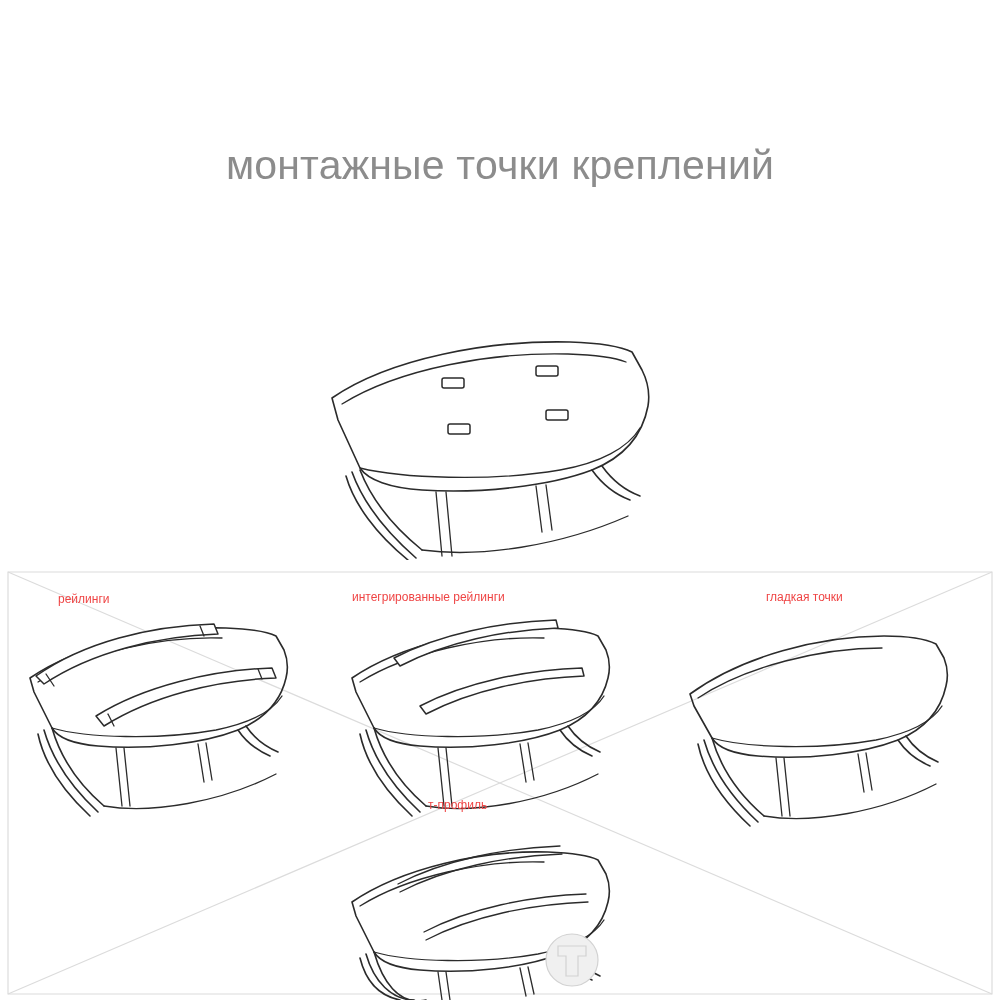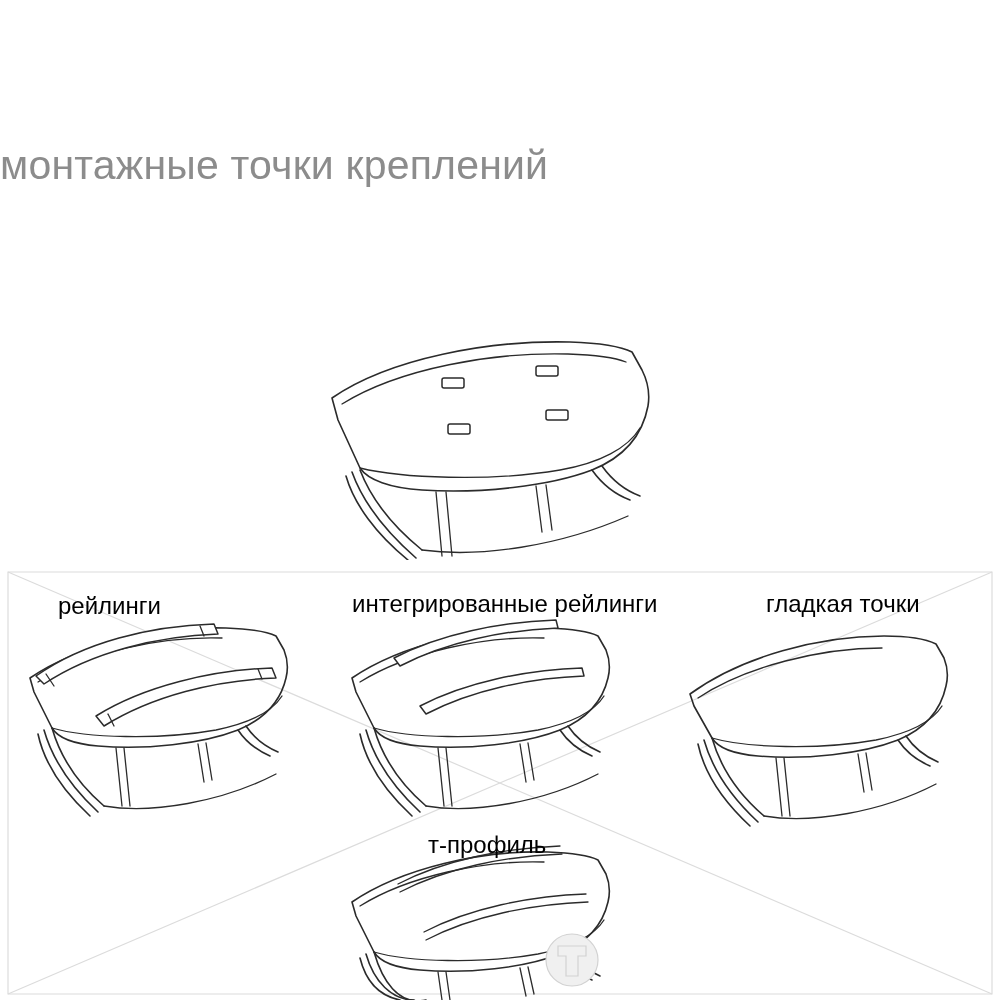--- a/index.html
+++ b/index.html
@@ -18,21 +18,21 @@
     position: relative;
     width: 1000px;
     height: 1000px;
     background: #ffffff;
   }
   .title {
     position: absolute;
     top: 142px;
     left: 0;
     width: 1000px;
-    text-align: left;
+    text-align: center;
     font-size: 41px;
     font-weight: 400;
     color: #8c8c8c;
     letter-spacing: 0.2px;
     white-space: nowrap;
   }
   .hero {
     position: absolute;
     top: 320px;
     left: 250px;
@@ -41,28 +41,28 @@
   }
   .panel {
     position: absolute;
     top: 566px;
     left: 0;
     width: 1000px;
     height: 434px;
   }
   .caption {
     position: absolute;
-    font-size: 24px;
-    color: #000000;
+    font-size: 12px;
+    color: #ef4444;
     white-space: nowrap;
   }
   .cap-railings   { top: 592px; left: 58px; }
   .cap-integrated { top: 590px; left: 352px; }
   .cap-smooth     { top: 590px; left: 766px; }
-  .cap-tprofile   { top: 831px; left: 428px; }
+  .cap-tprofile   { top: 798px; left: 428px; }
   svg { display: block; }
   .ln  { fill: none; stroke: #2b2b2b; stroke-width: 1.6; stroke-linejoin: round; stroke-linecap: round; }
   .ln2 { fill: none; stroke: #2b2b2b; stroke-width: 1.3; stroke-linejoin: round; stroke-linecap: round; }
   .lnf { fill: #ffffff; stroke: #2b2b2b; stroke-width: 1.5; stroke-linejoin: round; stroke-linecap: round; }
   .faint { fill: none; stroke: #dcdcdc; stroke-width: 1.2; }
   .faintfill { fill: #f0f0f0; stroke: #d2d2d2; stroke-width: 1.2; }
 </style>
 </head>
 <body>
 

